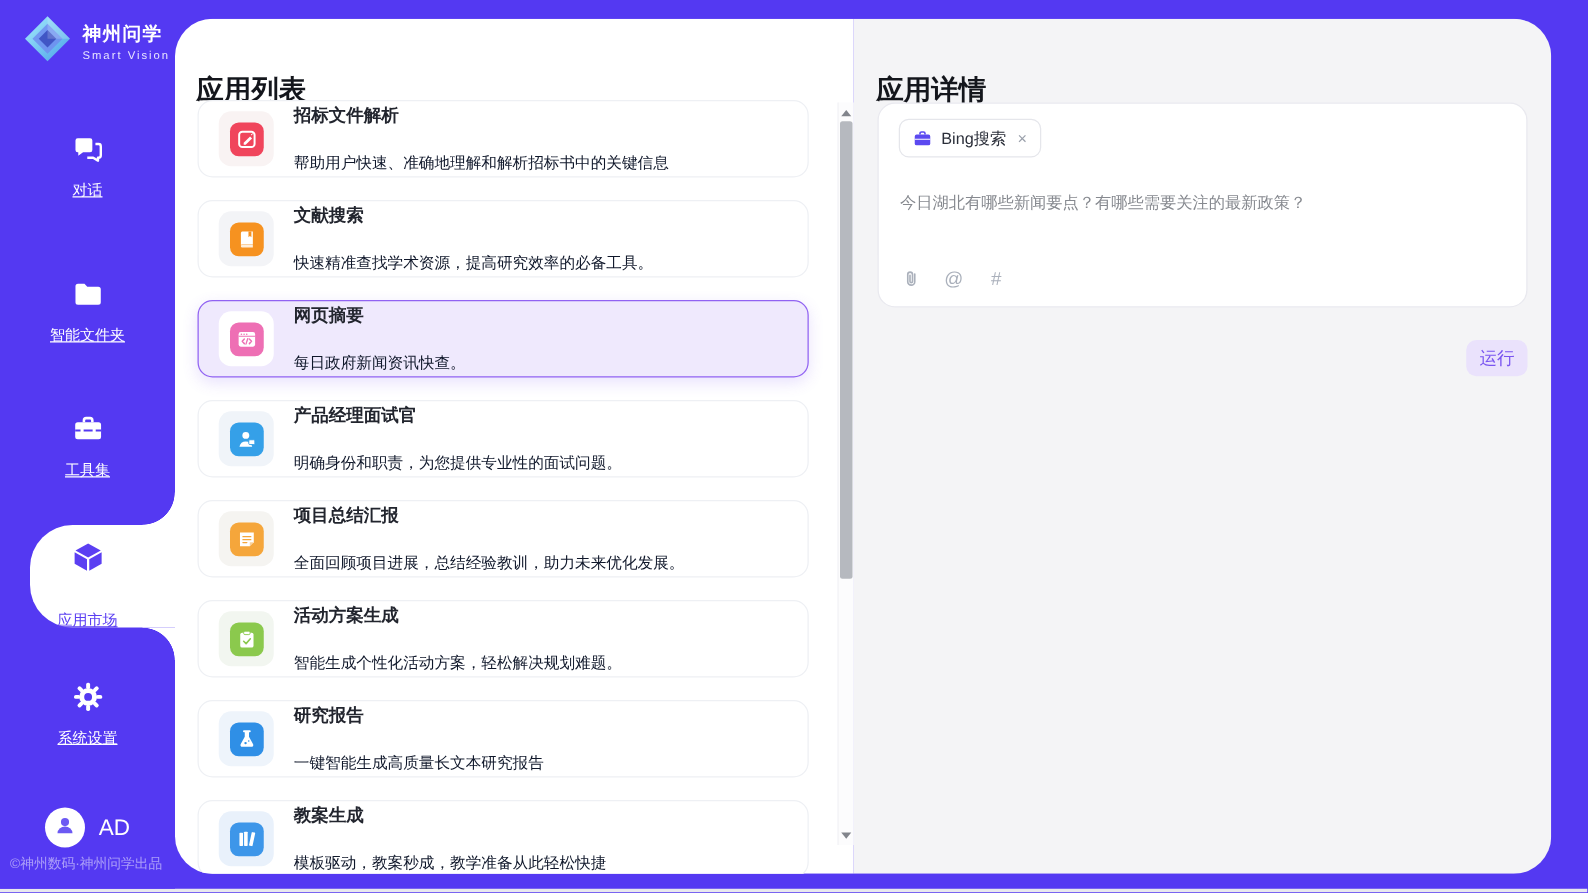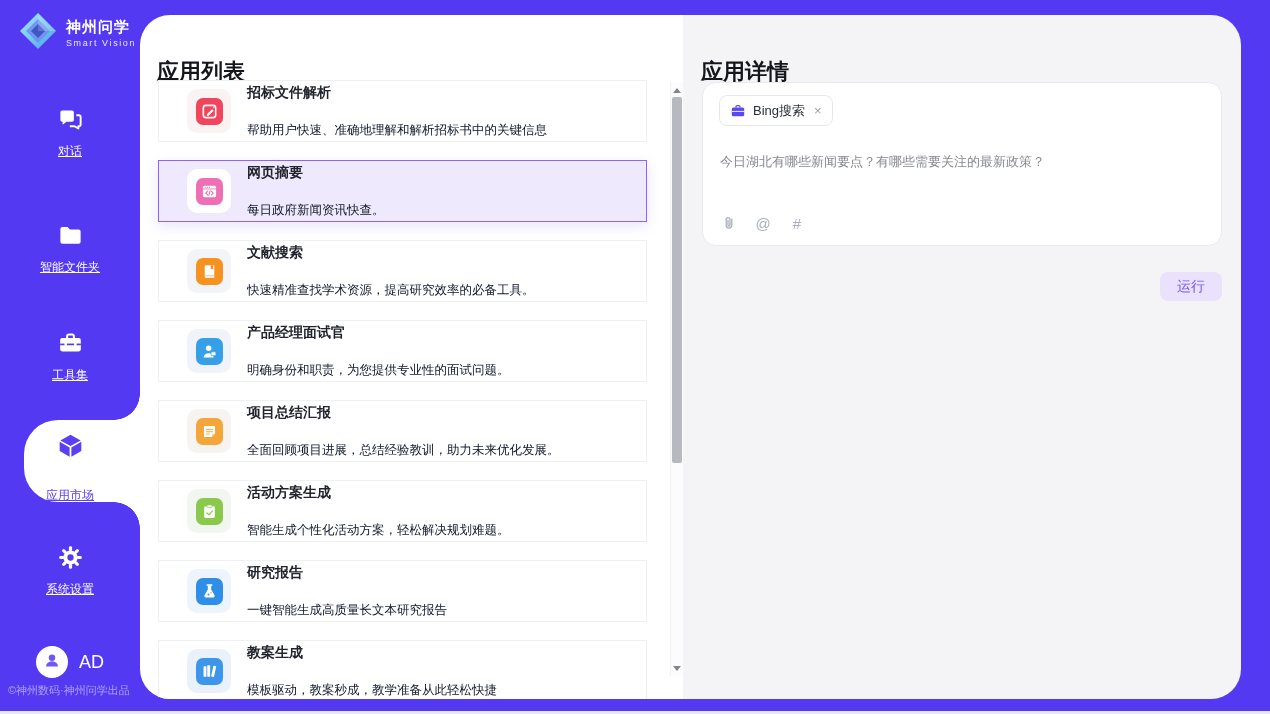--- a/index.html
+++ b/index.html
@@ -31,22 +31,22 @@
   .user-name{color:#fff;font-size:18px;}
   .side-footer{position:absolute;left:8px;top:683px;width:132px;font-size:11px;color:rgba(255,255,255,.5);white-space:nowrap;}
   
   .main{position:absolute;left:140px;top:15px;width:1101px;height:684px;border-radius:30px;overflow:hidden;display:flex;z-index:1;}
   .list-panel{width:543px;background:#ffffff;position:relative;flex:0 0 543px;}
   .detail-panel{flex:1;background:#f4f4f6;position:relative;}
   .panel-title{position:absolute;left:17px;top:24px;font-size:22px;font-weight:700;color:#14161c;}
   .detail-panel .panel-title{left:18px;}
   
   .app-list{position:absolute;left:18px;top:65px;width:489px;}
-  .app-card{display:flex;align-items:center;height:62px;margin-bottom:18px;padding-left:28px;background:#fff;
-    border:1px solid #eef0f4;border-radius:0;box-sizing:border-box;cursor:pointer;}
+  .app-card{display:flex;align-items:center;height:62px;margin-bottom:18px;padding-left:16px;background:#fff;
+    border:1px solid #eef0f4;border-radius:12px;box-sizing:border-box;cursor:pointer;}
   .app-card.selected{background:#efe9fd;border:1px solid #9163f2;box-shadow:0 4px 12px rgba(120,76,240,.16);}
   .icon-wrap{width:44px;height:44px;border-radius:10px;display:flex;align-items:center;justify-content:center;flex:0 0 44px;}
   .badge{width:27px;height:27px;border-radius:7px;display:flex;align-items:center;justify-content:center;}
   .badge svg{width:17px;height:17px;display:block;}
   .app-text{margin-left:16px;min-width:0;}
   .app-title{font-size:14px;font-weight:700;color:#22252e;}
   .app-desc{font-size:12.5px;color:#0f172a;margin-top:20px;white-space:nowrap;}
   
   .scrollbar{position:absolute;right:0;top:67px;width:13px;height:594px;background:#fcfcfd;border-left:1px solid #f2f2f5;box-sizing:border-box;}
   .sb-btn{position:absolute;left:0;width:12px;height:14px;display:flex;align-items:center;justify-content:center;cursor:pointer;}
@@ -61,21 +61,21 @@
     border:1px solid #e5e6eb;border-radius:8px;background:#fff;box-sizing:border-box;cursor:default;}
   .chip .c-icon{display:inline-flex;}
   .chip .c-icon svg{width:16px;height:16px;}
   .chip-label{font-size:13px;color:#2a2e39;}
   .chip-close{font-size:13px;color:#9aa0ab;margin-left:2px;cursor:pointer;line-height:1;}
   .question{position:absolute;left:17px;top:69px;right:16px;font-size:13px;color:#86898f;line-height:1.5;cursor:text;}
   .input-icons{position:absolute;left:17px;bottom:13px;display:flex;align-items:center;gap:16px;}
   .input-icons .in-icon{width:18px;height:18px;display:flex;align-items:center;justify-content:center;cursor:pointer;}
   .input-icons .in-icon svg{width:16px;height:16px;}
   .input-icons .txt{font-size:15px;color:#aab0bb;}
-  .run-btn{position:absolute;right:19px;top:257px;width:62px;height:29px;background:#eae2fc;color:#7a55f0;
+  .run-btn{position:absolute;right:19px;top:257px;width:49px;height:29px;background:#eae2fc;color:#7a55f0;
     font-size:14px;border:none;border-radius:8px;cursor:pointer;font-family:inherit;}
   
   .bottom-edge{position:absolute;left:0;top:711px;width:1270px;height:3px;background:#e8e8ed;}
 </style>
 </head>
 <body>
 
 <div class="sidebar">
   <div class="logo">
     <span class="s-icon"><svg viewBox="0 0 40 40">
@@ -186,52 +186,52 @@
                 <path d="M5.6 10.6l4.8-4.8 1.5 1.5-4.8 4.8H5.6z" fill="#fff"></path>
                 <path d="M11 4.4l2-1.4-1.4 2z" fill="#fff"></path>
               </svg>
             </div>
     </div>
     <div class="app-text">
       <div class="app-title">招标文件解析</div>
       <div class="app-desc">帮助用户快速、准确地理解和解析招标书中的关键信息</div>
     </div>
   </div>
+        <div class="app-card">
+    <div class="icon-wrap" style="background: rgb(243, 244, 247);">
+      <div class="badge" style="background: rgb(246, 146, 32);">
+              <svg viewBox="0 0 16 16">
+                <path d="M3.5 3.2c0-.7.6-1.2 1.2-1.2h7.8v9.6H4.7c-.7 0-1.2.5-1.2 1.2z" fill="#fff"></path>
+                <path d="M3.5 13c0-.7.6-1.2 1.2-1.2h7.8v2.4H4.7c-.7 0-1.2-.5-1.2-1.2z" fill="#fff" opacity=".85"></path>
+                <path d="M9.2 2h2.2v4.4l-1.1-1-1.1 1z" fill="#f69220"></path>
+              </svg>
+            </div>
+    </div>
+    <div class="app-text">
+      <div class="app-title">文献搜索</div>
+      <div class="app-desc">快速精准查找学术资源，提高研究效率的必备工具。</div>
+    </div>
+  </div>
         <div class="app-card selected">
     <div class="icon-wrap" style="background: rgb(255, 255, 255);">
       <div class="badge" style="background: rgb(238, 111, 180);">
               <svg viewBox="0 0 16 16">
                 <rect x="1.8" y="2.5" width="12.4" height="11" rx="1.6" fill="#fff"></rect>
                 <circle cx="3.9" cy="4.1" r=".6" fill="#ee6fb4"></circle>
                 <circle cx="5.9" cy="4.1" r=".6" fill="#ee6fb4"></circle>
                 <circle cx="7.9" cy="4.1" r=".6" fill="#ee6fb4"></circle>
                 <path d="M1.8 5.6h12.4" stroke="#ee6fb4" stroke-width=".8"></path>
                 <path d="M6.1 7.8 4.5 9.5l1.6 1.7M9.9 7.8l1.6 1.7-1.6 1.7" stroke="#ee6fb4" stroke-width="1.1" fill="none" stroke-linecap="round" stroke-linejoin="round"></path>
                 <path d="M8.7 7.4 7.3 11.6" stroke="#ee6fb4" stroke-width="1" stroke-linecap="round"></path>
               </svg>
             </div>
     </div>
     <div class="app-text">
       <div class="app-title">网页摘要</div>
       <div class="app-desc">每日政府新闻资讯快查。</div>
-    </div>
-  </div>
-        <div class="app-card">
-    <div class="icon-wrap" style="background: rgb(243, 244, 247);">
-      <div class="badge" style="background: rgb(246, 146, 32);">
-              <svg viewBox="0 0 16 16">
-                <path d="M3.5 3.2c0-.7.6-1.2 1.2-1.2h7.8v9.6H4.7c-.7 0-1.2.5-1.2 1.2z" fill="#fff"></path>
-                <path d="M3.5 13c0-.7.6-1.2 1.2-1.2h7.8v2.4H4.7c-.7 0-1.2-.5-1.2-1.2z" fill="#fff" opacity=".85"></path>
-                <path d="M9.2 2h2.2v4.4l-1.1-1-1.1 1z" fill="#f69220"></path>
-              </svg>
-            </div>
-    </div>
-    <div class="app-text">
-      <div class="app-title">文献搜索</div>
-      <div class="app-desc">快速精准查找学术资源，提高研究效率的必备工具。</div>
     </div>
   </div>
         <div class="app-card">
     <div class="icon-wrap" style="background: rgb(240, 244, 249);">
       <div class="badge" style="background: rgb(53, 160, 232);">
               <svg viewBox="0 0 16 16">
                 <circle cx="7.2" cy="5" r="2.6" fill="#fff"></circle>
                 <path d="M2.4 13.6a4.9 4.9 0 0 1 9.6 0z" fill="#fff"></path>
                 <rect x="9.4" y="8.3" width="4.6" height="3.6" rx=".8" fill="#fff" stroke="#35a0e8" stroke-width=".7"></rect>
               </svg>

